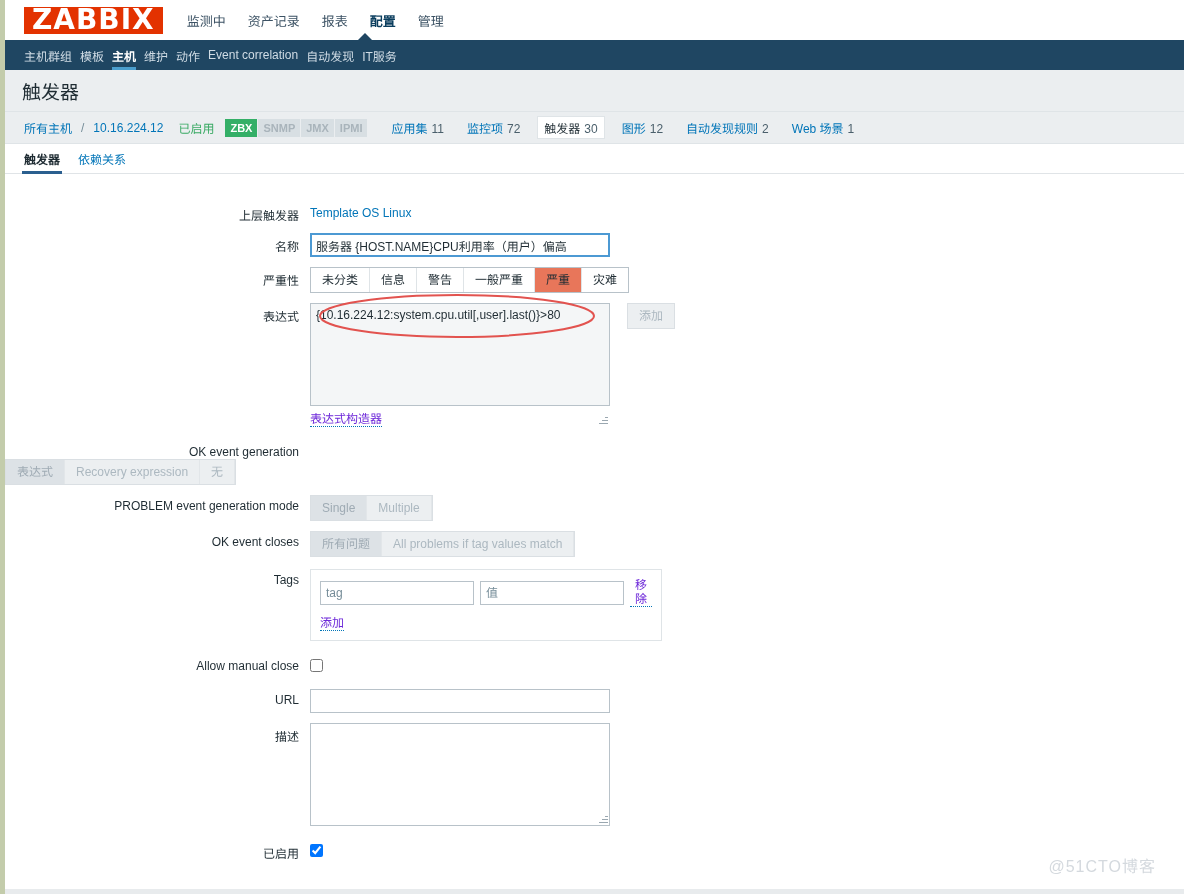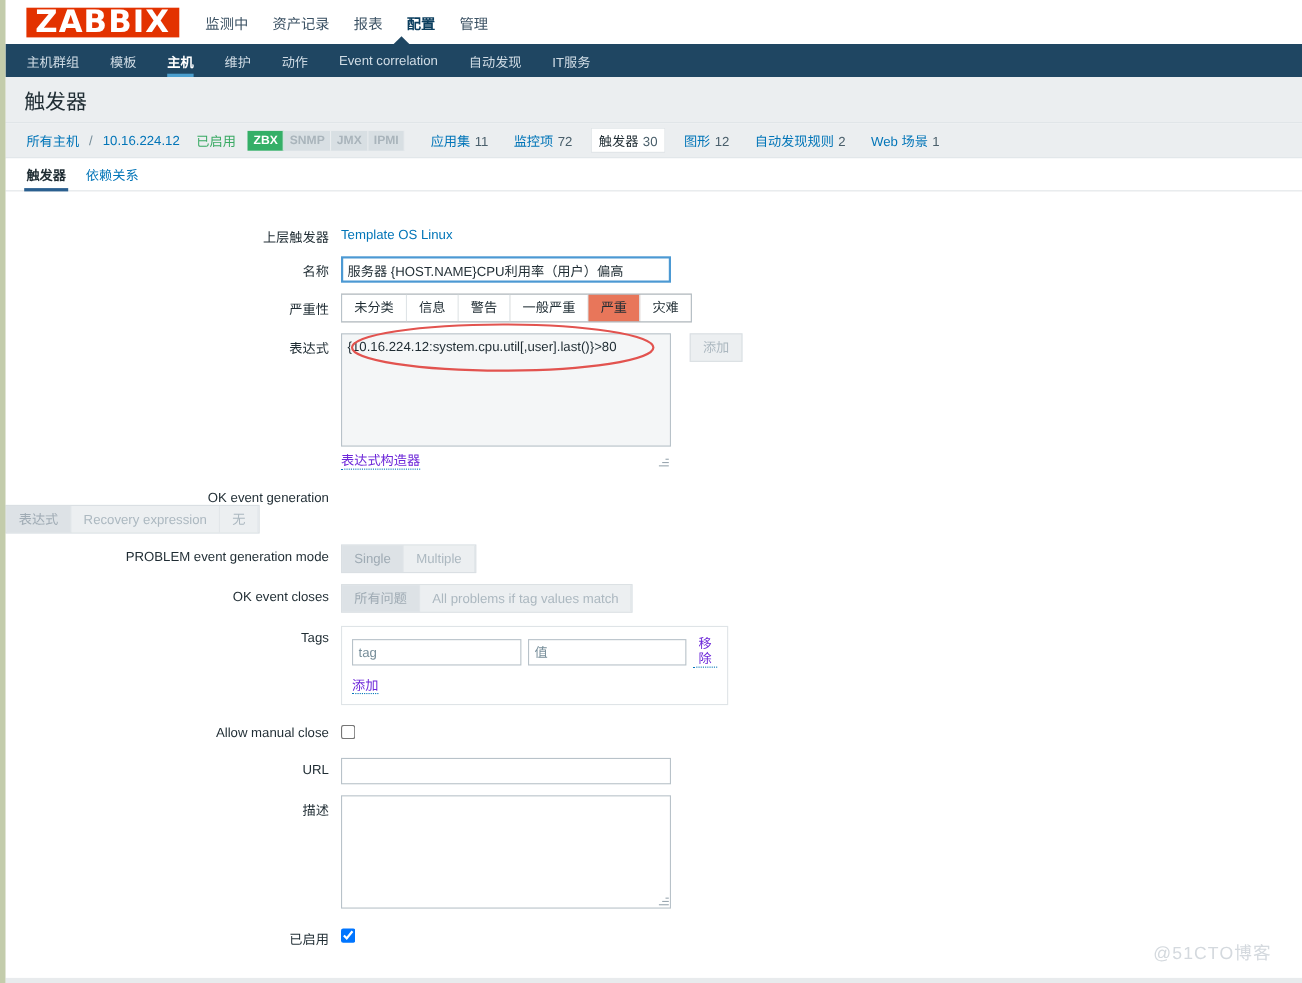--- a/index.html
+++ b/index.html
@@ -48,21 +48,21 @@
     padding: 2px 0;
   }
   .topnav-item.active { color: #0b3e5e; font-weight: bold; }
 
   
   .subnav {
     height: 30px;
     background: #1f4662;
     display: flex; align-items: center;
     padding-left: 19px;
-    gap: 28px;
+    gap: 8px;
     position: relative;
   }
   .subnav-item {
     color: #d0dce5; font-size: 12px; cursor: pointer;
     height: 30px; display: flex; align-items: center;
     position: relative;
   }
   .subnav-item.active { color: #ffffff; font-weight: bold; }
   .subnav-item.active::after {
     content: ""; position: absolute; left: 0; right: 0; bottom: 0;
@@ -153,21 +153,21 @@
     font-family: "Liberation Sans", "DejaVu Sans", sans-serif;
     font-size: 12px; color: #1f2c33;
     height: 24px; padding: 2px 5px;
     border: 1px solid #b8c2c9; background: #ffffff;
     outline: none;
   }
   input.focused { border: 2px solid #4c99d3; height: 24px; padding: 1px 4px; }
   input::placeholder { color: #768d99; }
 
   
-  .radio-group { display: flex; border: 1px solid #b8c2c9; background: #a3a3a3; }
+  .radio-group { display: flex; border: 1px solid #b8c2c9; background: #a21caf; }
   .radio-group .opt {
     font-size: 12px; color: #1f2c33;
     padding: 4px 11px; line-height: 16px;
     border-right: 1px solid #dfe4e7;
     cursor: pointer; background: #ffffff;
     white-space: nowrap;
   }
   .radio-group .opt:last-child { border-right: none; }
   .radio-group .opt.sel-severity { background: #e8765a; color: #1f2c33; font-weight: normal; }
 

